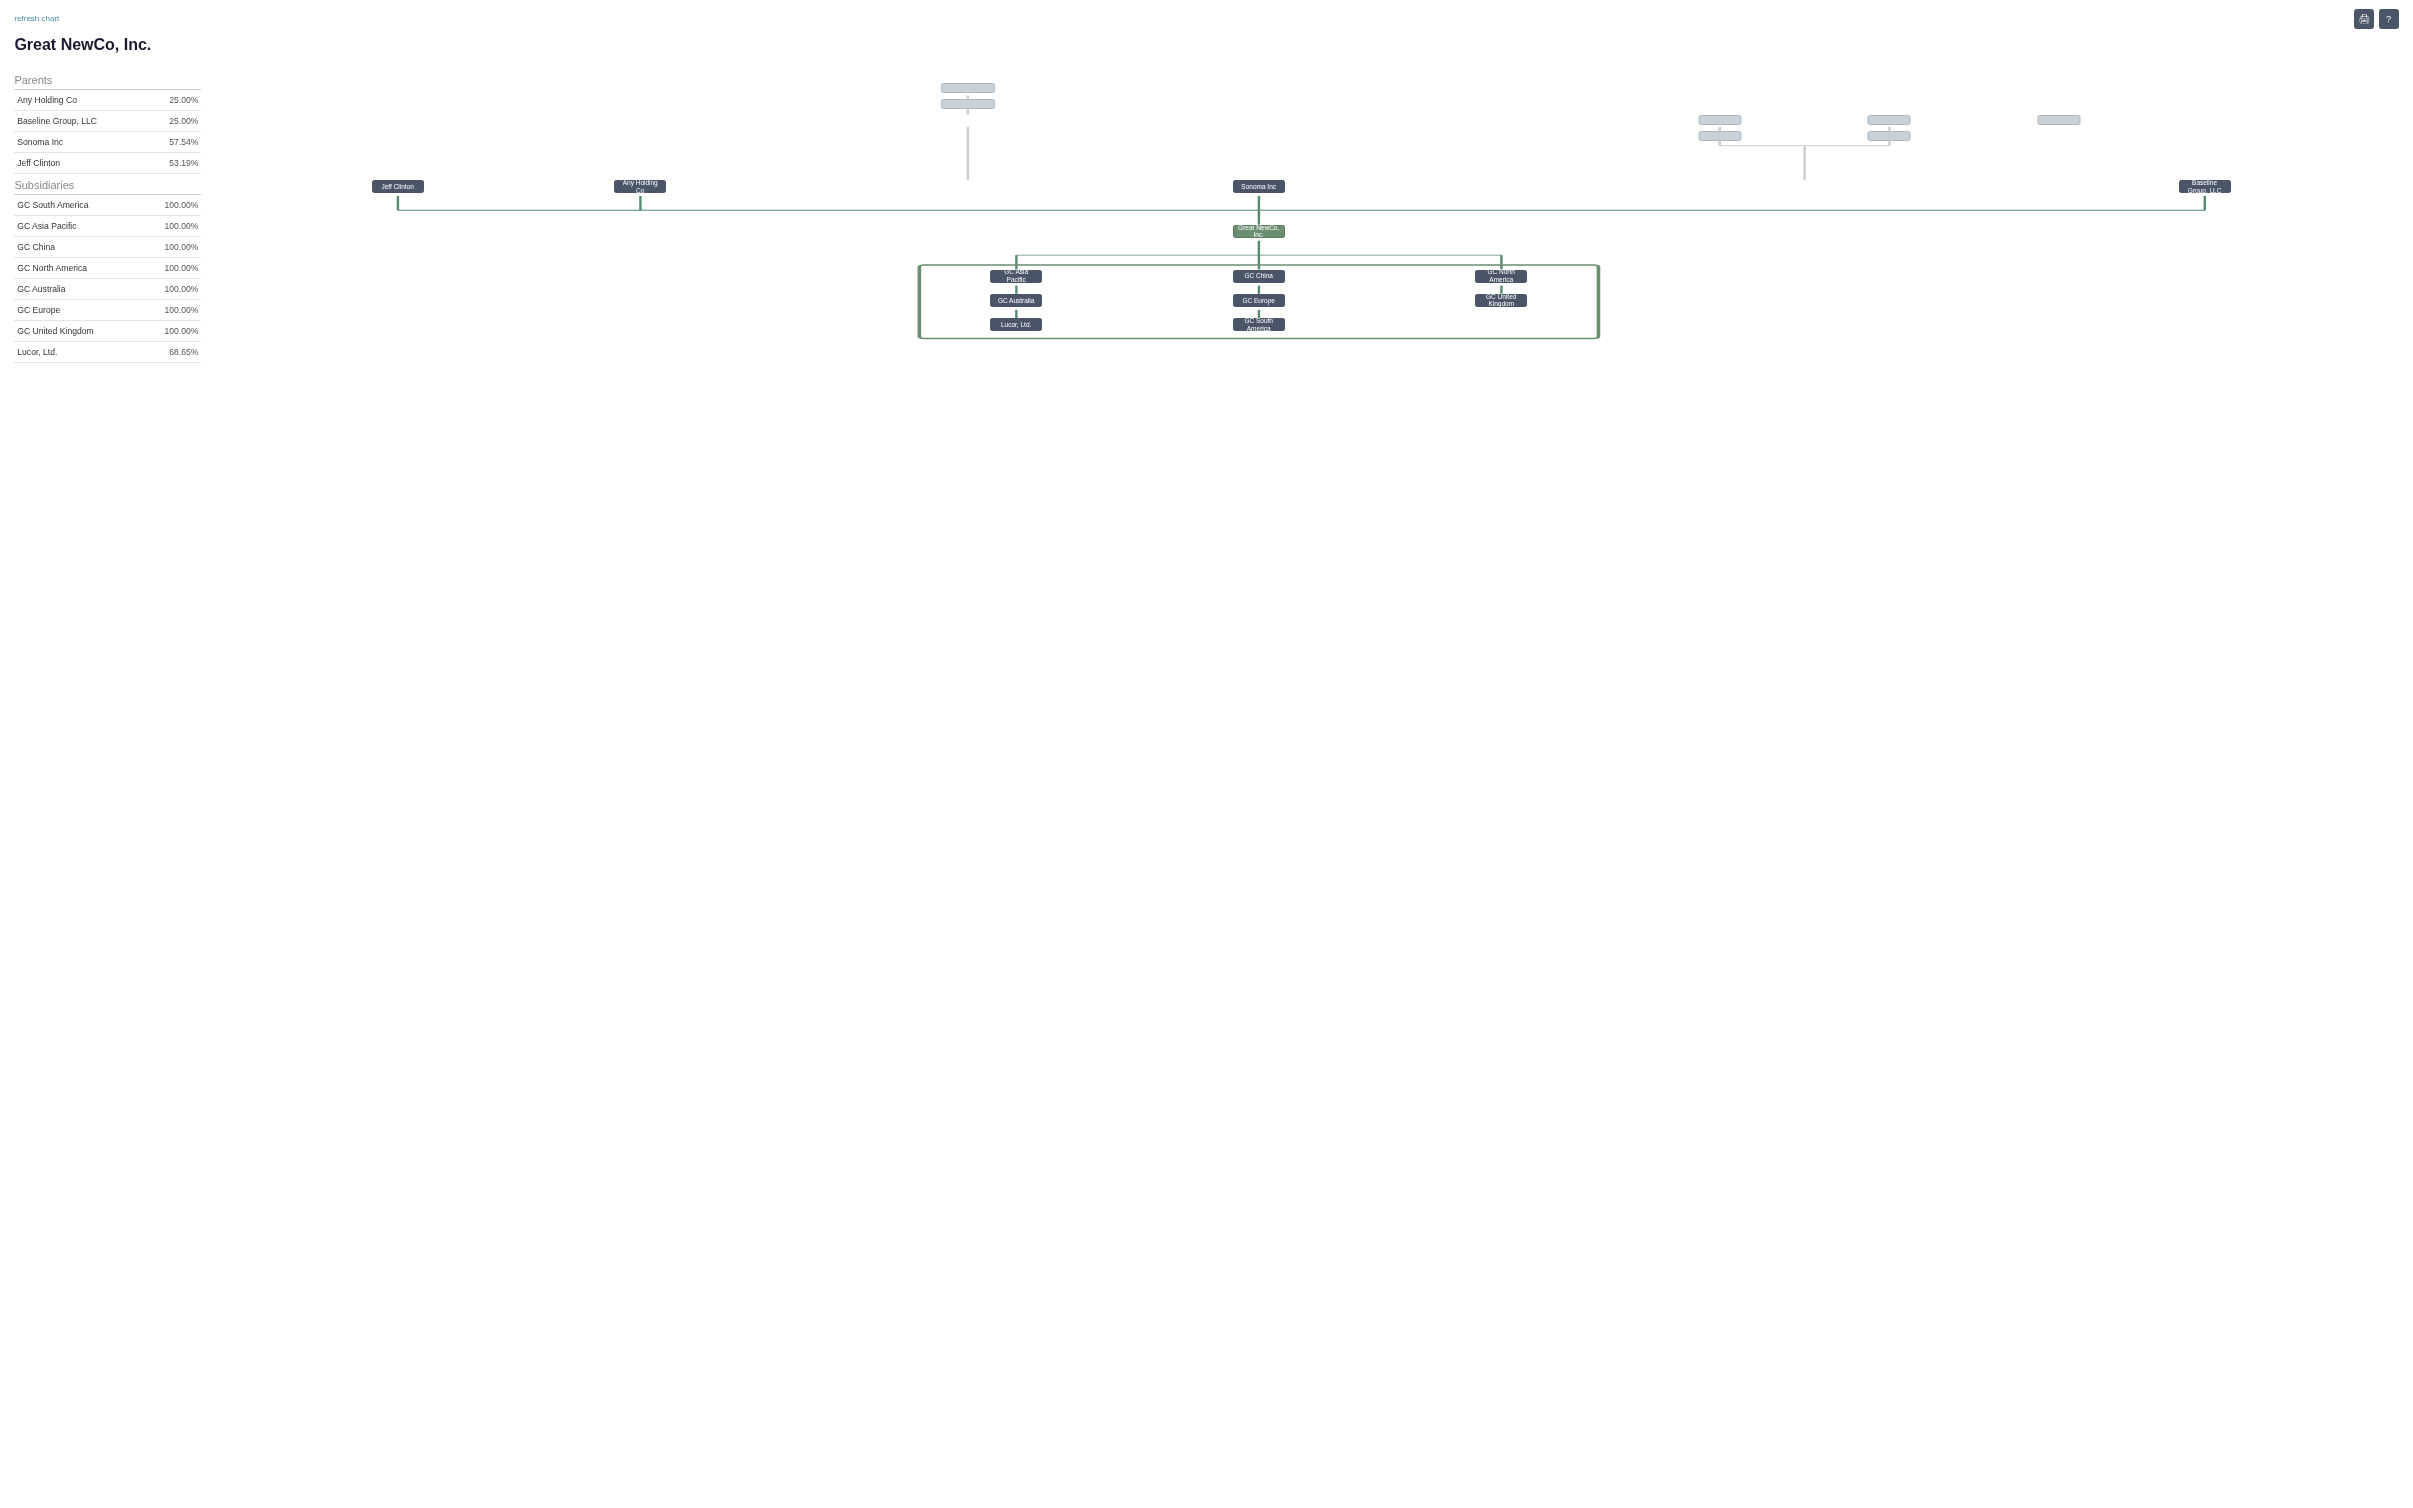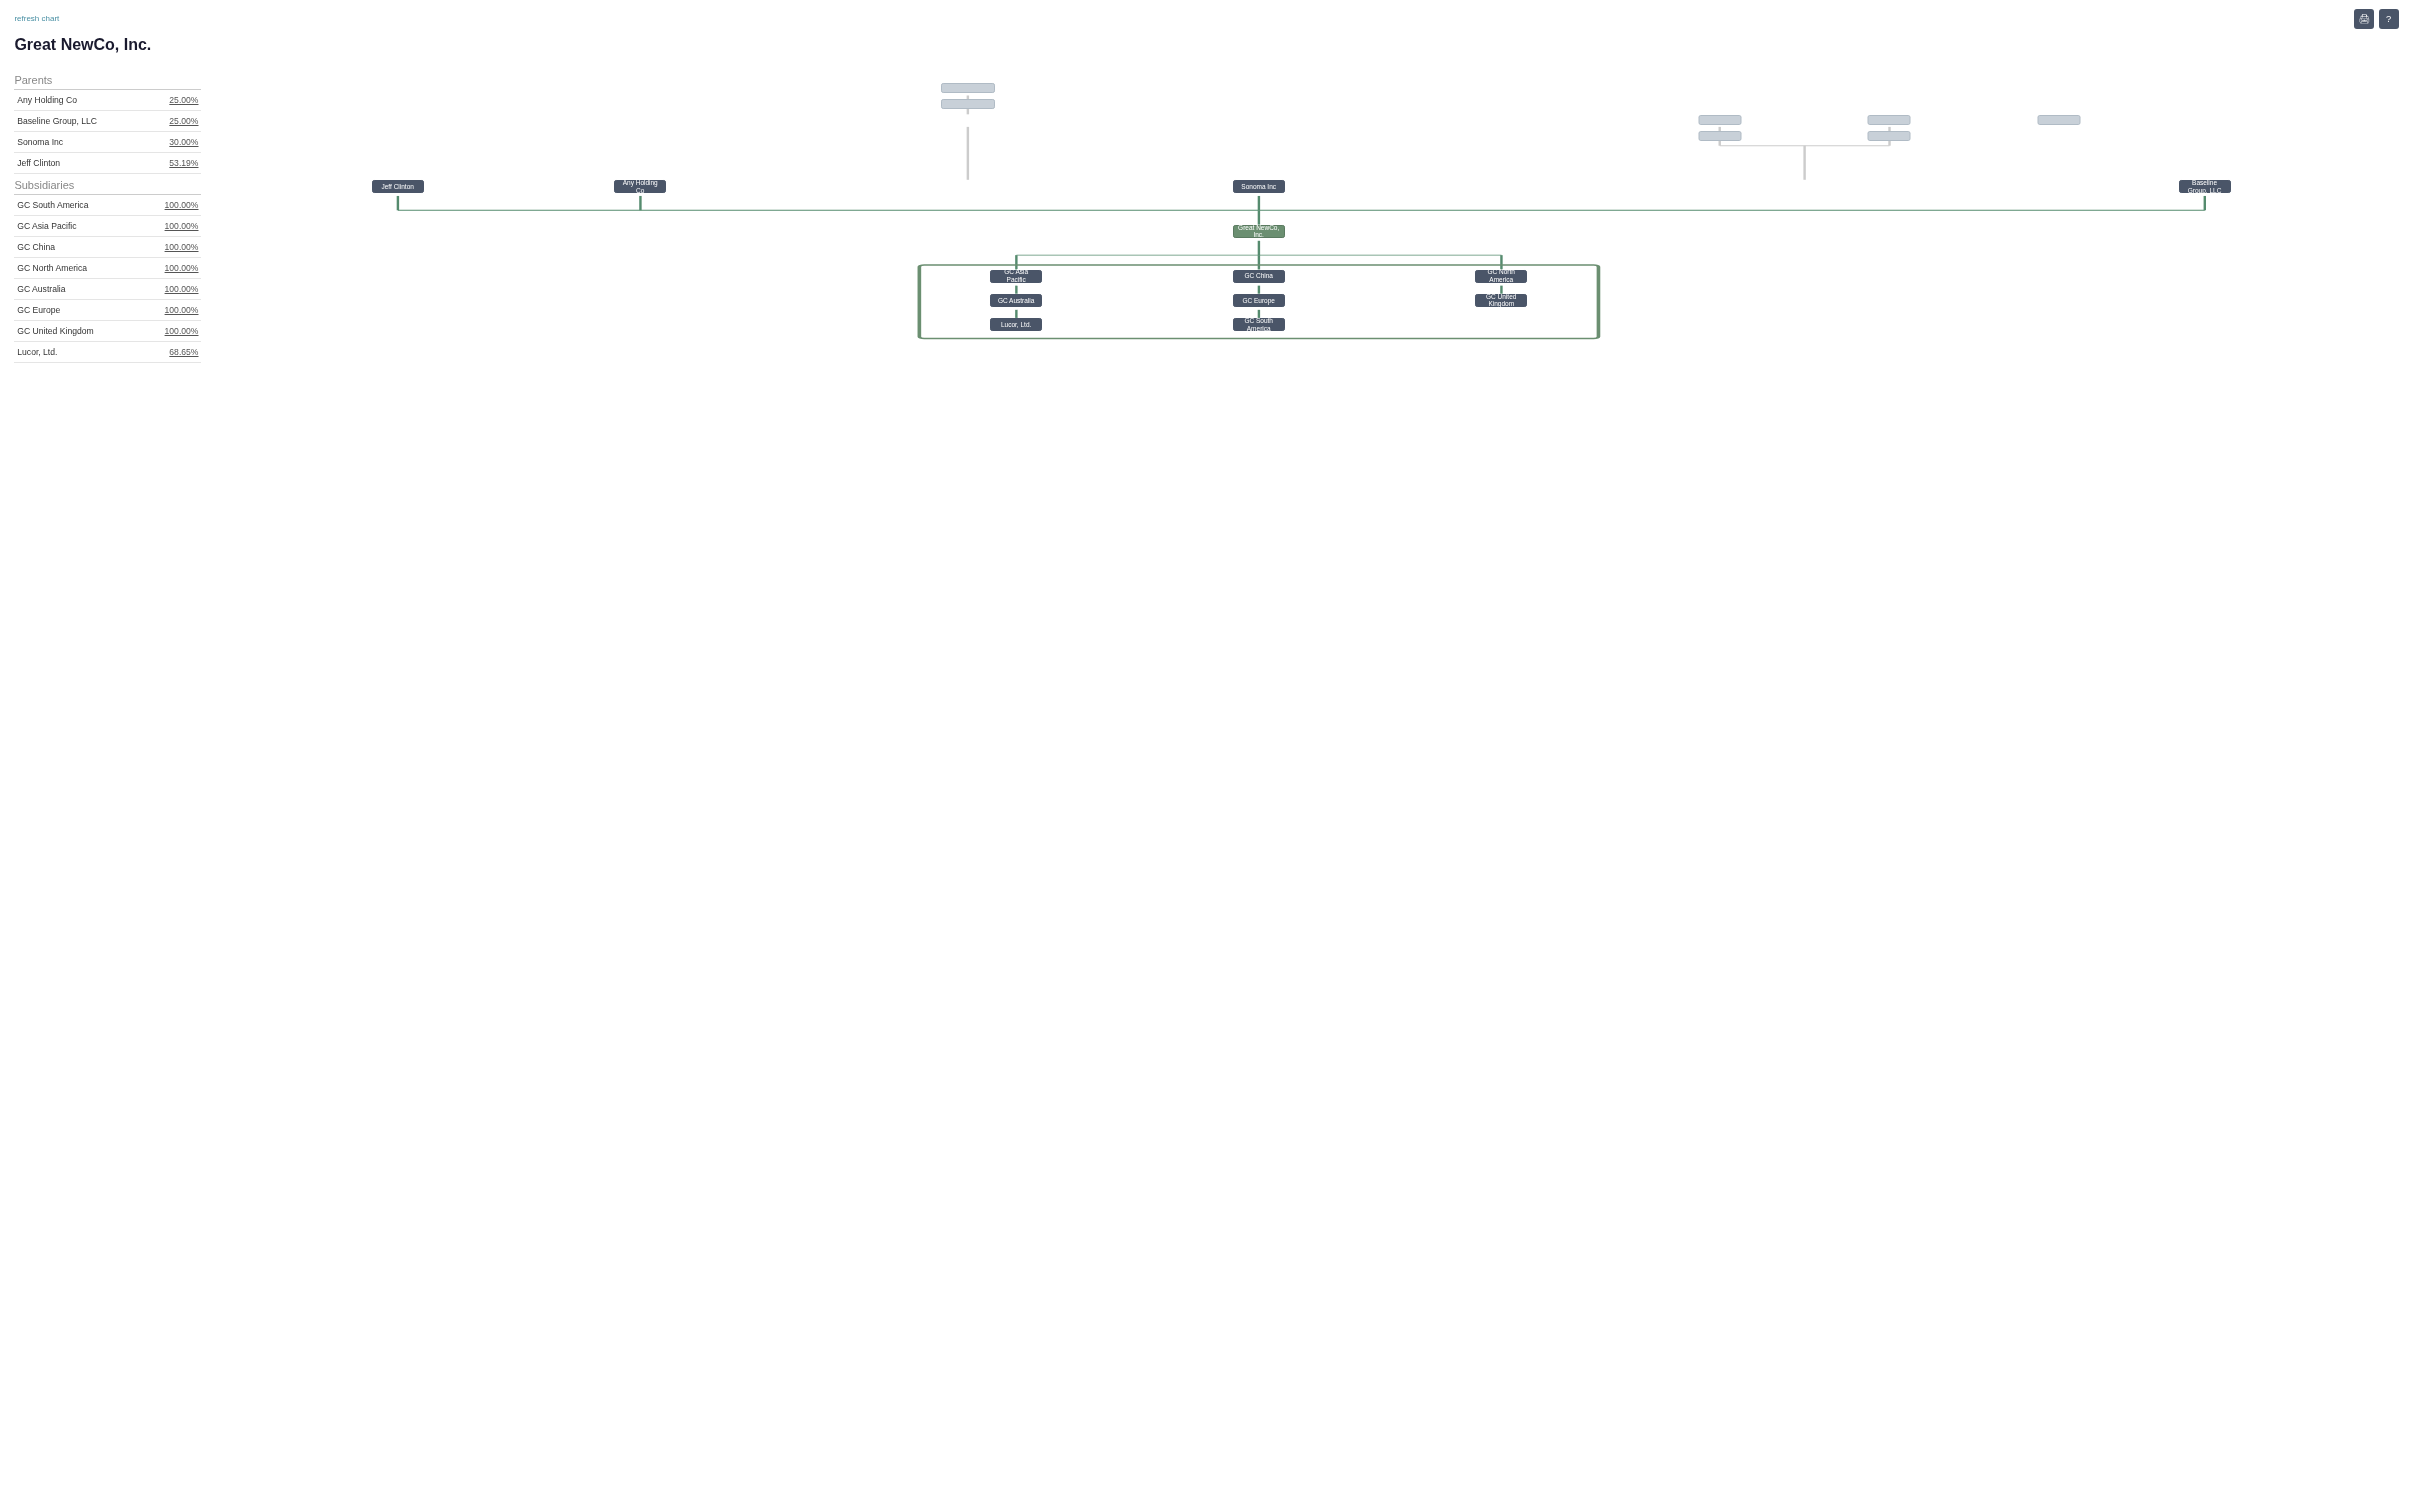--- a/index.html
+++ b/index.html
@@ -14,21 +14,21 @@
 
     .main-title { font-size: 16px; font-weight: 700; color: #1a1a2e; margin-bottom: 11.5px; }
 
     .content-area { display: flex; gap: 14.4px; }
 
     .left-panel { width: 187px; flex-shrink: 0; }
     .section-label { font-size: 11px; color: #888; font-weight: 500; border-bottom: 0.7px solid #ccc; padding-bottom: 2.9px; margin-bottom: 0; margin-top: 8.6px; }
     .data-table { width: 100%; border-collapse: collapse; }
     .data-table tr { border-bottom: 0.7px solid #e5e5e5; }
     .data-table td { padding: 5px 2.9px; font-size: 8.6px; color: #333; }
-    .data-table td:last-child { text-align: right; color: #555; text-decoration: underline; }
+    .data-table td:last-child { text-align: right; color: #555; }
 
     .chart-area { flex: 1; position: relative; min-height: 287px; overflow: hidden; }
 
     
     .org-chart-container { width: 100%; height: 287px; position: relative; }
 
     
     .node-box { position: absolute; border-radius: 2.2px; display: flex; align-items: center; justify-content: center; font-size: 6.5px; text-align: center; padding: 1.4px 2.9px; line-height: 1.2; }
     .node-dark { background: #4a5568; color: #fff; border: 0.7px solid #4a5568; }
     .node-green { background: #6b8f71; color: #fff; border: 0.7px solid #5a7a60; }
@@ -62,21 +62,21 @@
             <tr>
               <td>Any Holding Co</td>
               <td>25.00%</td>
             </tr>
             <tr>
               <td>Baseline Group, LLC</td>
               <td>25.00%</td>
             </tr>
             <tr>
               <td>Sonoma Inc</td>
-              <td>30.00%</td>
+              <td>57.54%</td>
             </tr>
             <tr>
               <td>Jeff Clinton</td>
               <td>53.19%</td>
             </tr>
           </tbody>
       </table>
 
       <div class="section-label" style="margin-top:5px;">Subsidiaries</div>
       <table class="data-table">

